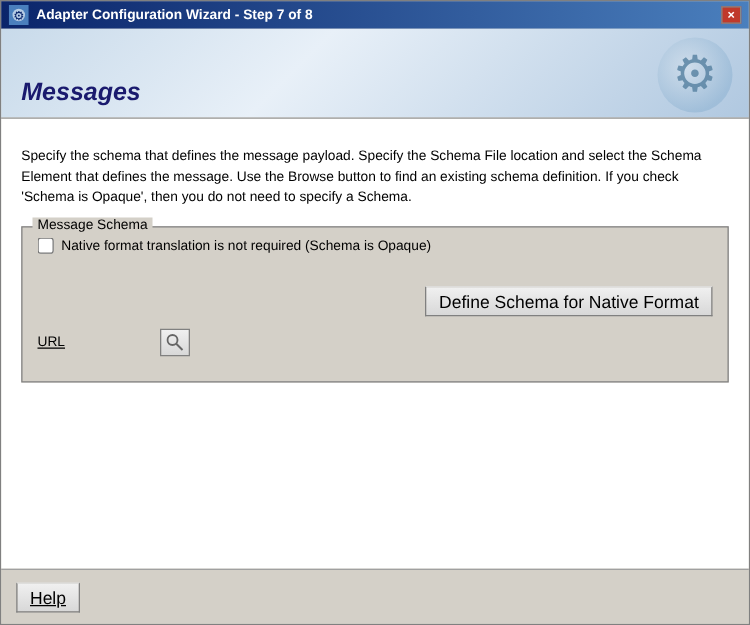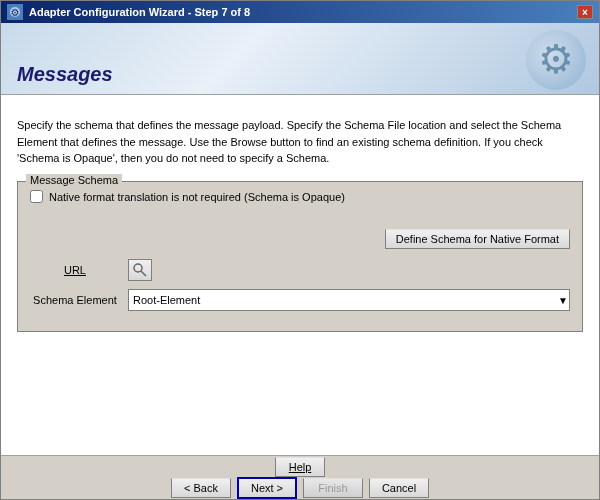--- a/index.html
+++ b/index.html
@@ -137,41 +137,41 @@
       justify-content: flex-end;
       margin-bottom: 10px;
     }
 
     .btn {
       background: linear-gradient(to bottom, #f0f0f0, #d8d8d8);
       border: 1px solid #808080;
       border-top: 1px solid #e0e0e0;
       color: #000;
       padding: 3px 10px;
-      font-size: 11px;
+      font-size: 14px;
       cursor: pointer;
       min-width: 70px;
     }
 
     .btn-define {
       min-width: 180px;
     }
 
     .field-row {
       display: flex;
       align-items: center;
       gap: 8px;
       margin-bottom: 8px;
     }
 
     .field-label {
       font-size: 11px;
       color: #000;
       width: 90px;
-      text-align: center;
+      text-align: left;
       flex-shrink: 0;
     }
 
     .field-label.underline {
       text-decoration: underline;
     }
 
     .text-input {
       flex: 1;
       height: 22px;
@@ -225,24 +225,23 @@
       pointer-events: none;
       font-size: 10px;
     }
 
     .footer {
       height: 44px;
       background: #d4d0c8;
       border-top: 1px solid #a0a0a0;
       display: flex;
       align-items: center;
-      justify-content: flex-end;
+      justify-content: space-between;
       padding: 0 12px;
       flex-shrink: 0;
-      flex-direction: column;
     }
 
     .footer-left {
       display: flex;
       align-items: center;
     }
 
     .footer-right {
       display: flex;
       align-items: center;
@@ -325,36 +324,21 @@
       <div class="field-row">
         <span class="field-label underline">URL</span>
         <div class="browse-btn" title="Browse">
           <svg width="14" height="14" viewBox="0 0 14 14">
             <circle cx="5" cy="5" r="4" fill="none" stroke="#666" stroke-width="1.5"></circle>
             <line x1="8" y1="8" x2="13" y2="13" stroke="#666" stroke-width="1.5"></line>
           </svg>
         </div>
       </div>
 
-      <div class="field-row">
-        <span class="field-label">Schema Element</span>
-        <div class="select-wrapper">
-          <select>
-            <option>Root-Element</option>
-          </select>
-          <span class="select-arrow">▼</span>
-        </div>
-      </div>
     </div>
   </div>
 
   <div class="footer">
     <div class="footer-left">
       <button class="btn btn-help">Help</button>
     </div>
-    <div class="footer-right">
-      <button class="btn btn-nav">&lt; Back</button>
-      <button class="btn btn-next">Next &gt;</button>
-      <button class="btn btn-nav btn-disabled" disabled="">Finish</button>
-      <button class="btn btn-nav">Cancel</button>
-    </div>
   </div>
 </div>
 
 </body></html>

